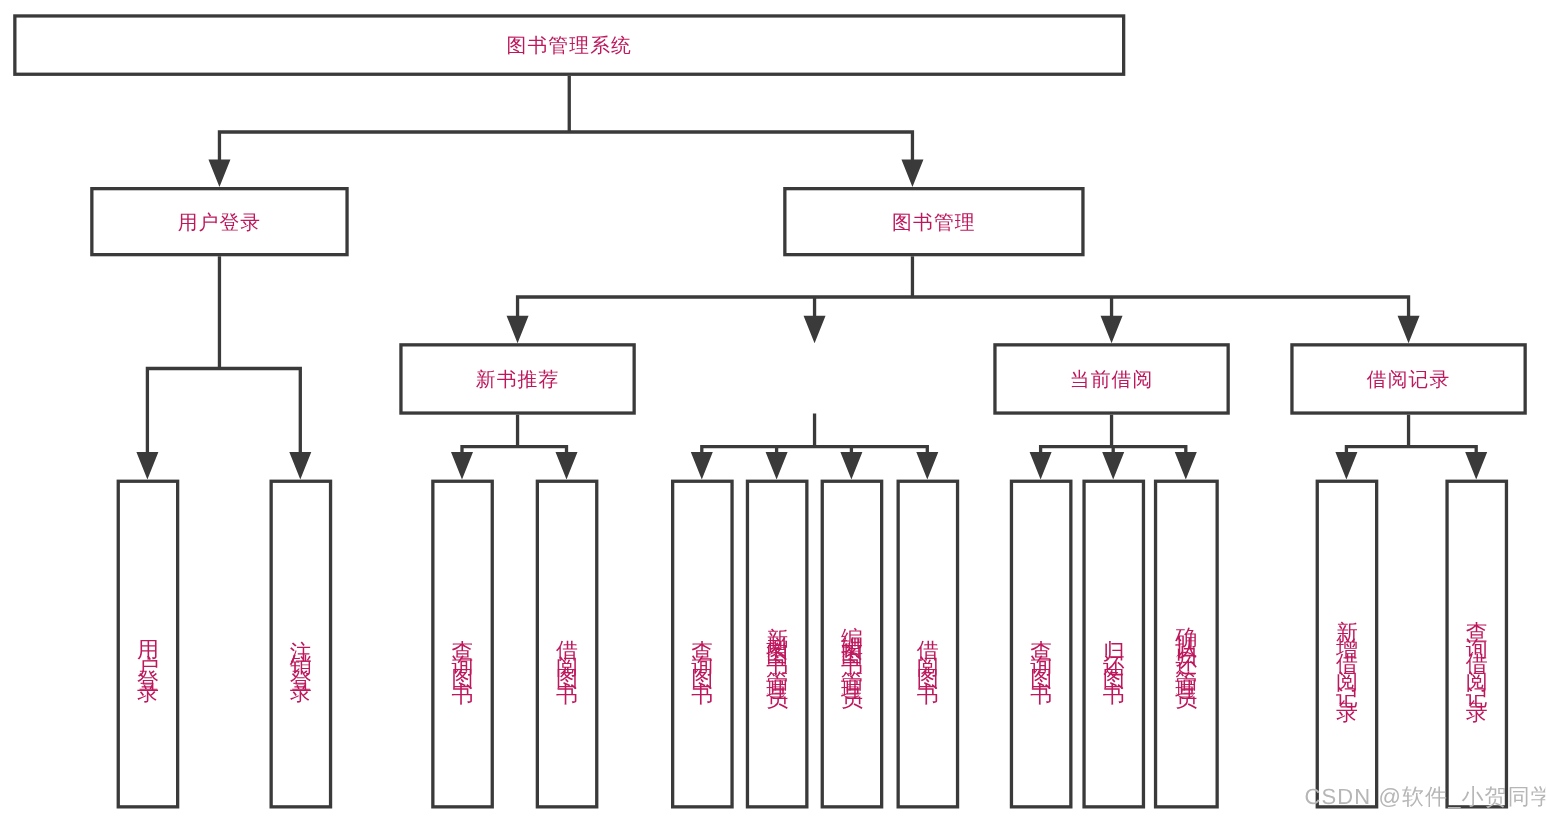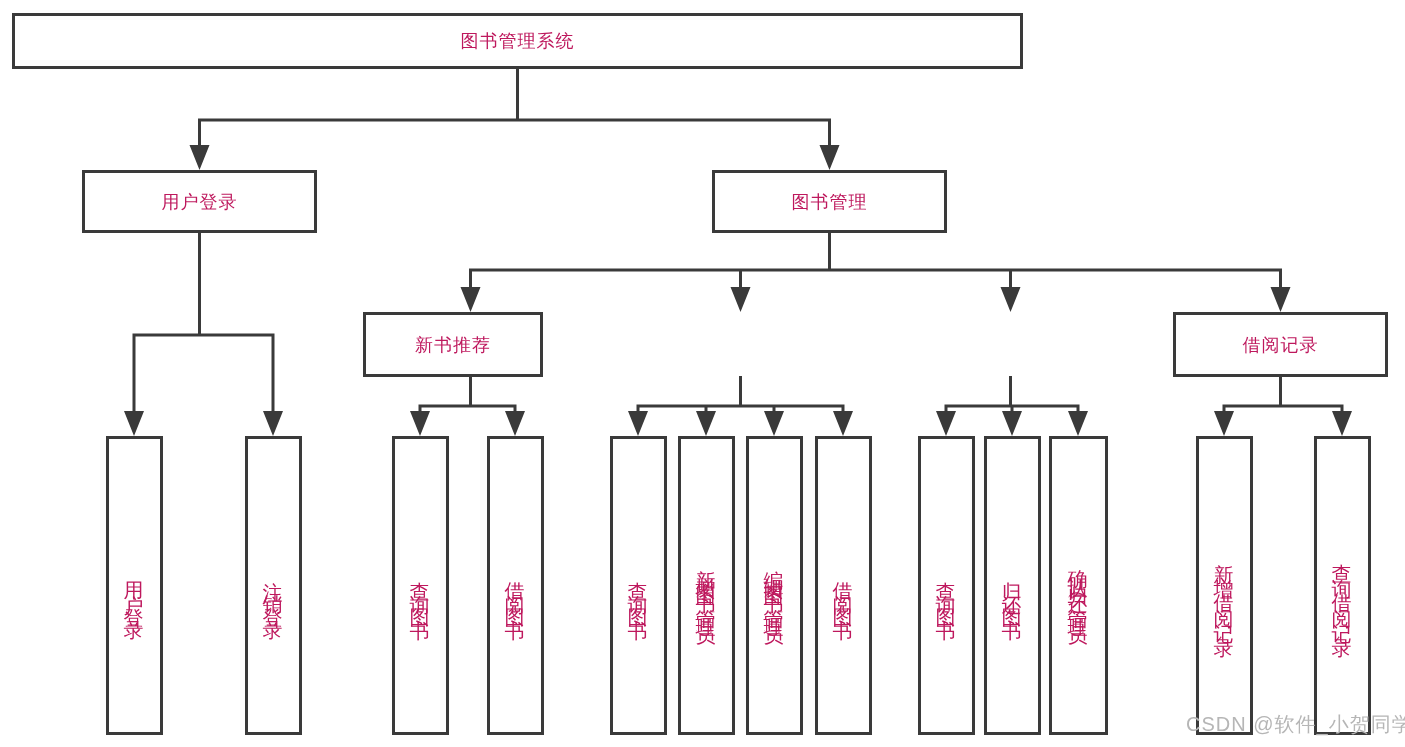--- a/index.html
+++ b/index.html
@@ -75,23 +75,24 @@
       M1002 411 L1022 411 L1012 436 Z
       M1068 411 L1088 411 L1078 436 Z
       M1214 411 L1234 411 L1224 436 Z
       M1332 411 L1352 411 L1342 436 Z
     "></path>
   </svg>
 
   <div class="box h" style="left:12px;top:13px;width:1011px;height:56px">图书管理系统</div>
 
   <div class="box h" style="left:82px;top:170px;width:235px;height:63px">用户登录</div>
-  <div class="box h" style="left:712px;top:170px;width:235px;height:63px">图书管理</div>
+  <div class="box h" style="left:712px;top:170px;width:274px;height:63px">图书管理</div>
 
-  <div class="box h" style="left:363px;top:312px;width:180px;height:65px">新书推荐</div>
+  <div class="box h" style="left:363px;top:312px;width:215px;height:65px">新书推荐</div>
+  <div class="box h" style="left:903px;top:312px;width:215px;height:65px">当前借阅</div>
   <div class="box h" style="left:1173px;top:312px;width:215px;height:65px">借阅记录</div>
 
   <div class="box v ls4" style="left:105.5px;top:436px;width:57px;height:299px">用户登录</div>
   <div class="box v ls4" style="left:244.5px;top:436px;width:57px;height:299px">注销登录</div>
 
   <div class="box v ls4" style="left:391.5px;top:436px;width:57px;height:299px">查询图书</div>
   <div class="box v ls4" style="left:486.5px;top:436px;width:57px;height:299px">借阅图书</div>
 
   <div class="box v ls4" style="left:609.5px;top:436px;width:57px;height:299px">查询图书</div>
   <div class="box v ls9" style="left:677.5px;top:436px;width:57px;height:299px">新增图书（管理员）</div>

